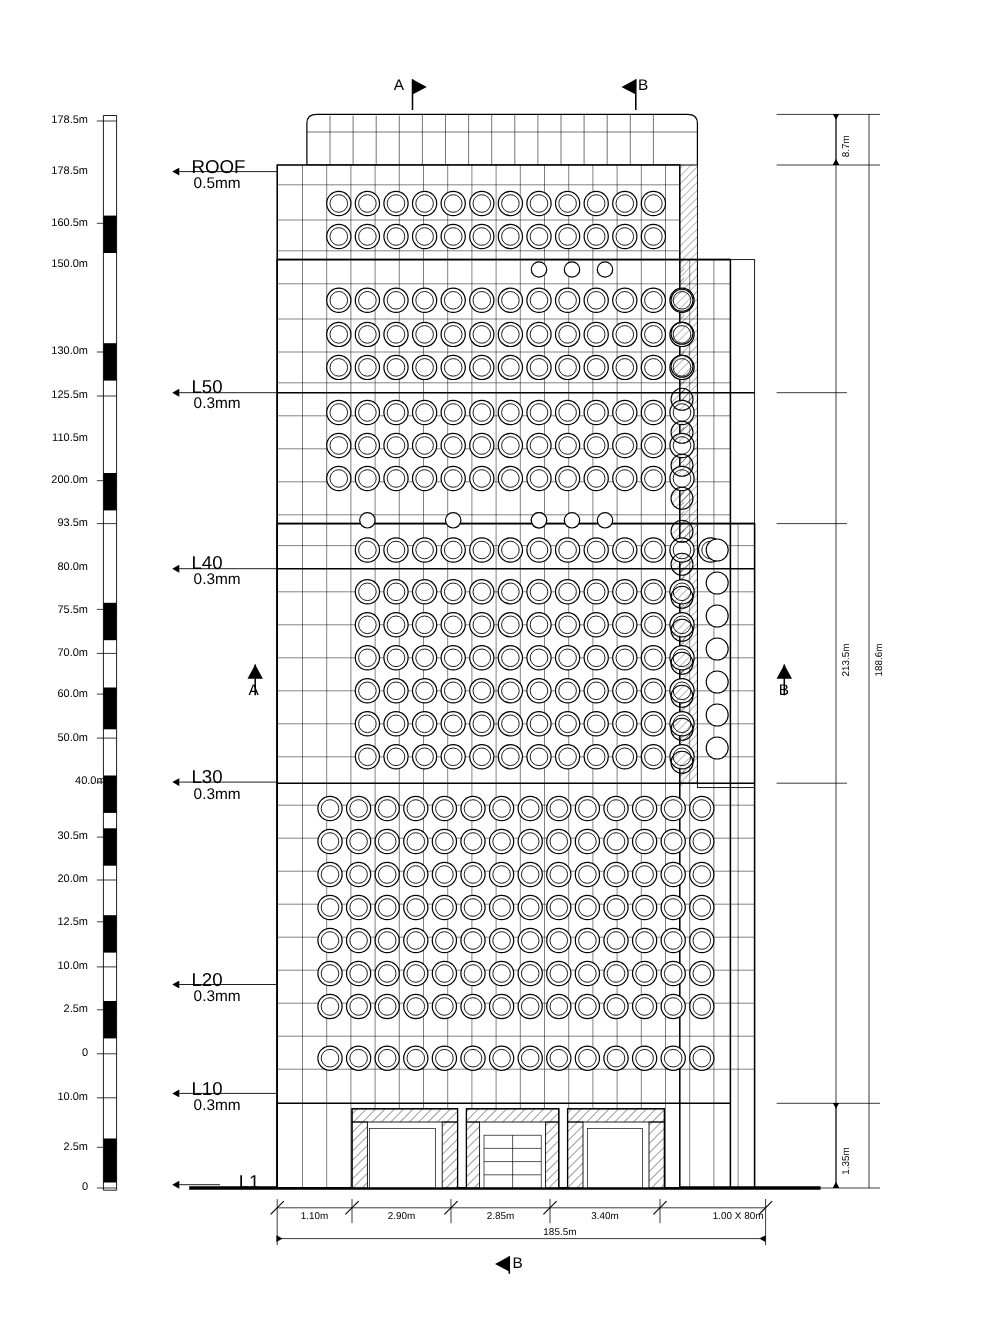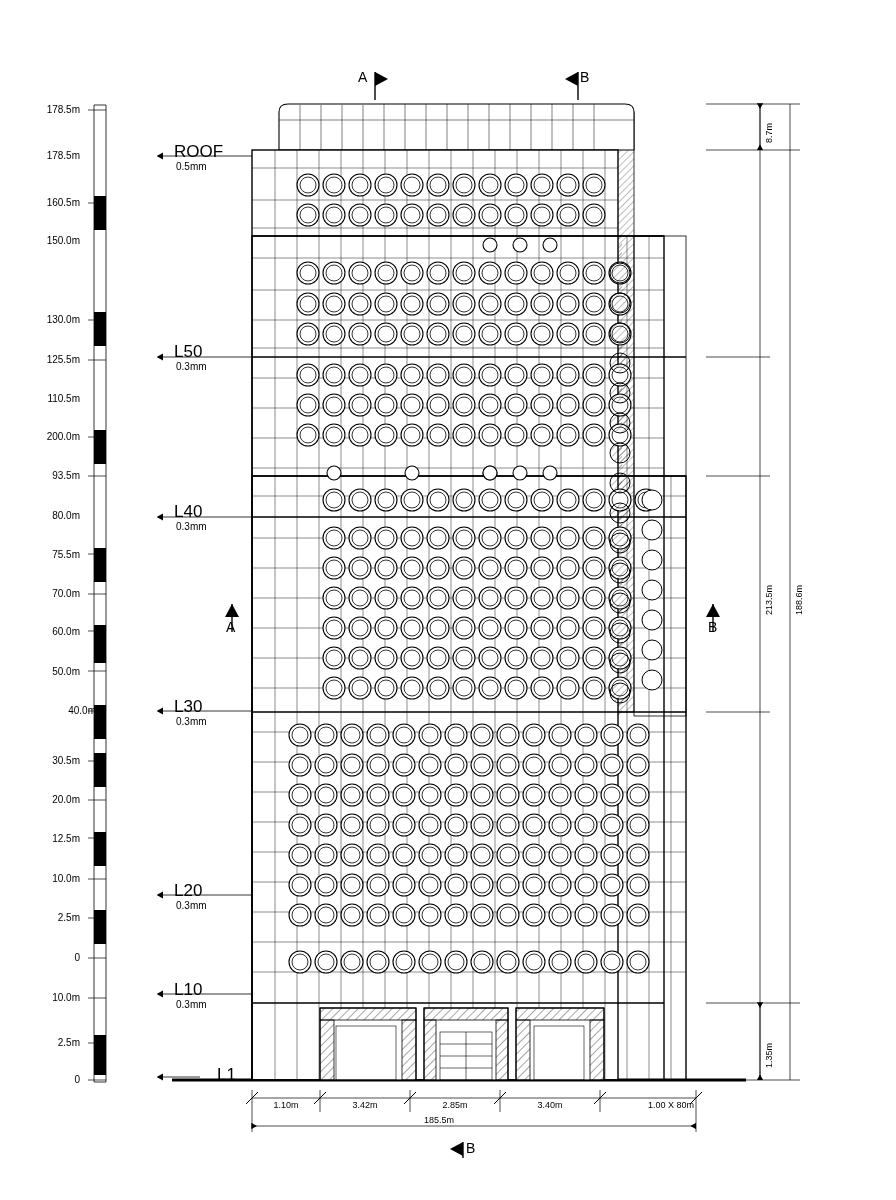--- a/index.html
+++ b/index.html
@@ -35,21 +35,21 @@
   }
   .lbl.right { text-align: right; }
   .lvl-name {
     position: absolute;
     font-size: 17px;
     line-height: 14px;
     white-space: nowrap;
   }
   .lvl-tol {
     position: absolute;
-    font-size: 10px;
+    font-size: 14px;
     line-height: 9px;
     white-space: nowrap;
   }
   .sec-letter {
     position: absolute;
     font-size: 14px;
     font-weight: normal;
     line-height: 15px;
   }
   .vert {
@@ -1000,19 +1000,19 @@
   <div class="sec-letter" style="left:226px; top:620px;">A</div>
   <div class="sec-letter" style="left:708px; top:620px;">B</div>
   <div class="sec-letter" style="left:466px; top:1141px;">B</div>
 
   <div class="vert" style="left:764px; top:143px;">8.7m</div>
   <div class="vert" style="left:764px; top:615px;">213.5m</div>
   <div class="vert" style="left:794px; top:615px;">188.6m</div>
   <div class="vert" style="left:764px; top:1068px;">1.35m</div>
 
   <div class="dim-txt center" style="left:256px; top:1100px; width:60px; text-align:center;">1.10m</div>
-  <div class="dim-txt center" style="left:325px; top:1100px; width:80px; text-align:center;">3.42m</div>
+  <div class="dim-txt center" style="left:325px; top:1100px; width:80px; text-align:center;">2.90m</div>
   <div class="dim-txt center" style="left:415px; top:1100px; width:80px; text-align:center;">2.85m</div>
   <div class="dim-txt center" style="left:505px; top:1100px; width:90px; text-align:center;">3.40m</div>
   <div class="dim-txt center" style="left:602px; top:1100px; width:92px; text-align:right;">1.00 X 80m</div>
-  <div class="dim-txt center" style="left:424px; top:1115px; width:100px; text-align:left;">185.5m</div>
+  <div class="dim-txt center" style="left:424px; top:1115px; width:100px; text-align:right;">185.5m</div>
 
 </div>
 
 </body></html>

